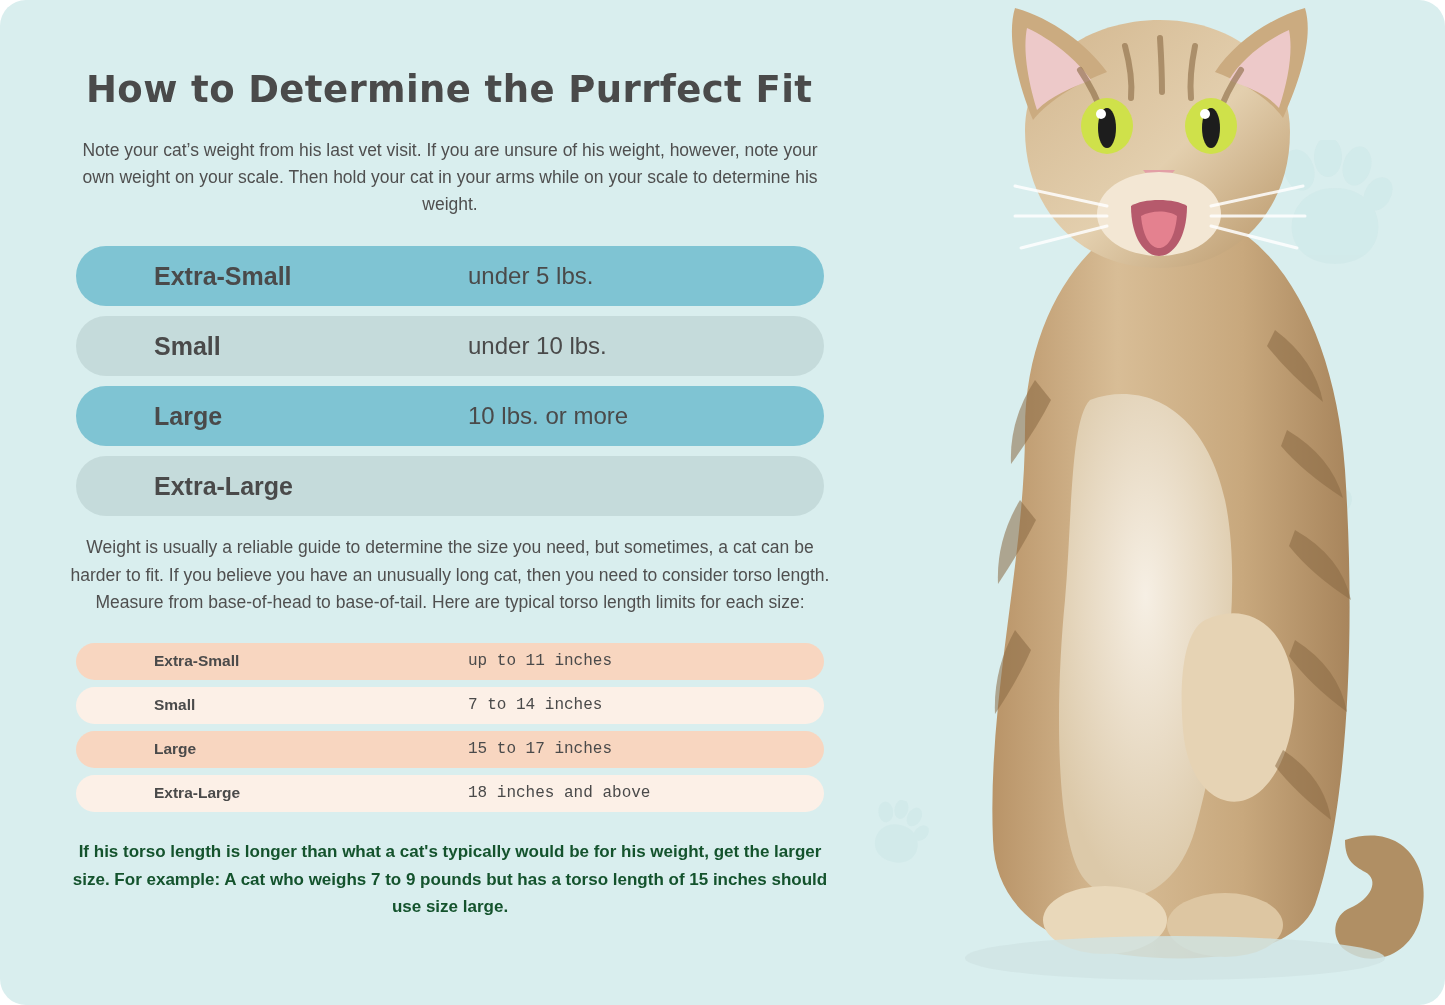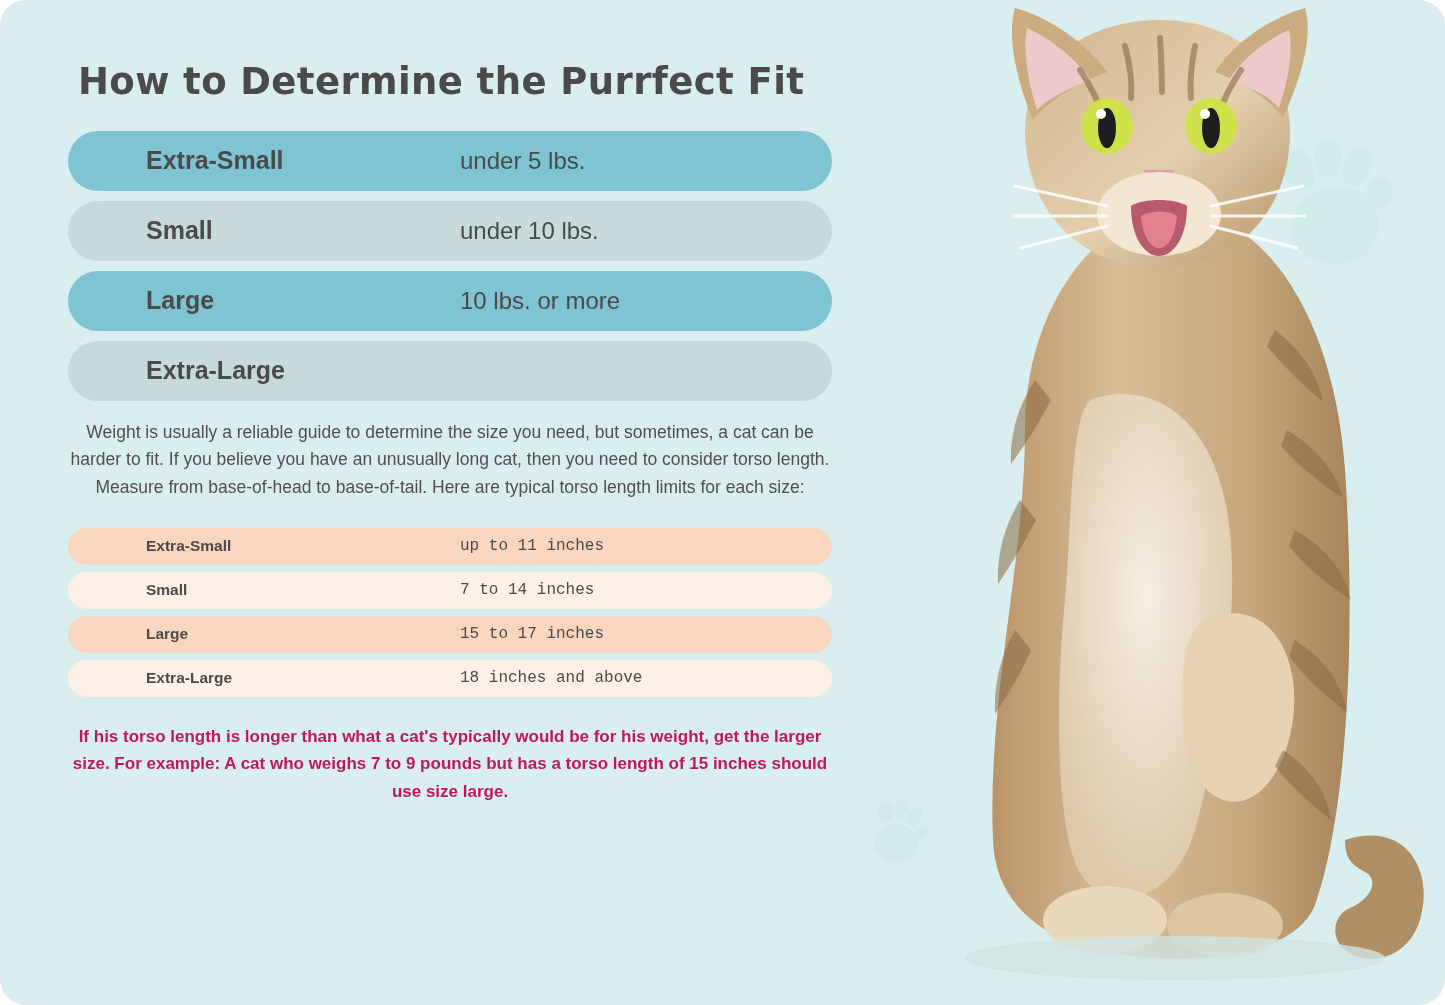--- a/index.html
+++ b/index.html
@@ -30,21 +30,21 @@
   .paw.p1 { right: 52px; top: 140px; }
   .paw.p2 { right: 90px; top: 470px; transform: rotate(-12deg); }
   .paw.p3 { left: 868px; top: 800px; transform: rotate(14deg); }
 
   .content {
     position: absolute;
     left: 0;
     top: 0;
     width: 900px;
     height: 859px;
-    padding: 0;
+    padding: 8px;
     box-sizing: border-box;
   }
   .title {
     margin: 62px 0 0 0;
     padding: 0 40px 0 78px;
     font-family: "DejaVu Sans", sans-serif;
     font-size: 37px;
     font-weight: bold;
     letter-spacing: 0.4px;
     color: #4a4a4a;
@@ -120,21 +120,21 @@
     font-family: Liberation Mono, monospace;
   }
 
   .footnote {
     margin: 26px auto 0 auto;
     width: 772px;
     text-align: center;
     font-size: 17px;
     font-weight: bold;
     line-height: 1.62;
-    color: #be185d;
+    color: #14532d;
   }
 
   
   .cat-wrap {
     position: absolute;
     right: 0;
     top: 0;
     width: 570px;
     height: 1005px;
   }
@@ -247,20 +247,21 @@
       </g>
 
       <ellipse cx="300" cy="958" rx="210" ry="22" fill="#cfe3e3" opacity="0.8"></ellipse>
     </svg>
   </div>
 
   <div class="content">
 
     <h1 class="title">How to Determine the Purrfect Fit</h1>
 
+    <p class="intro">Note your cat’s weight from his last vet visit. If you are unsure of his weight, however, note your own weight on your scale. Then hold your cat in your arms while on your scale to determine his weight.</p>
 
     <div class="weight-table">
       <div class="wrow alt-a">
         <span class="lbl">Extra-Small</span>
         <span class="val">under 5 lbs.</span>
       </div>
       <div class="wrow alt-b">
         <span class="lbl">Small</span>
         <span class="val">under 10 lbs.</span>
       </div>

